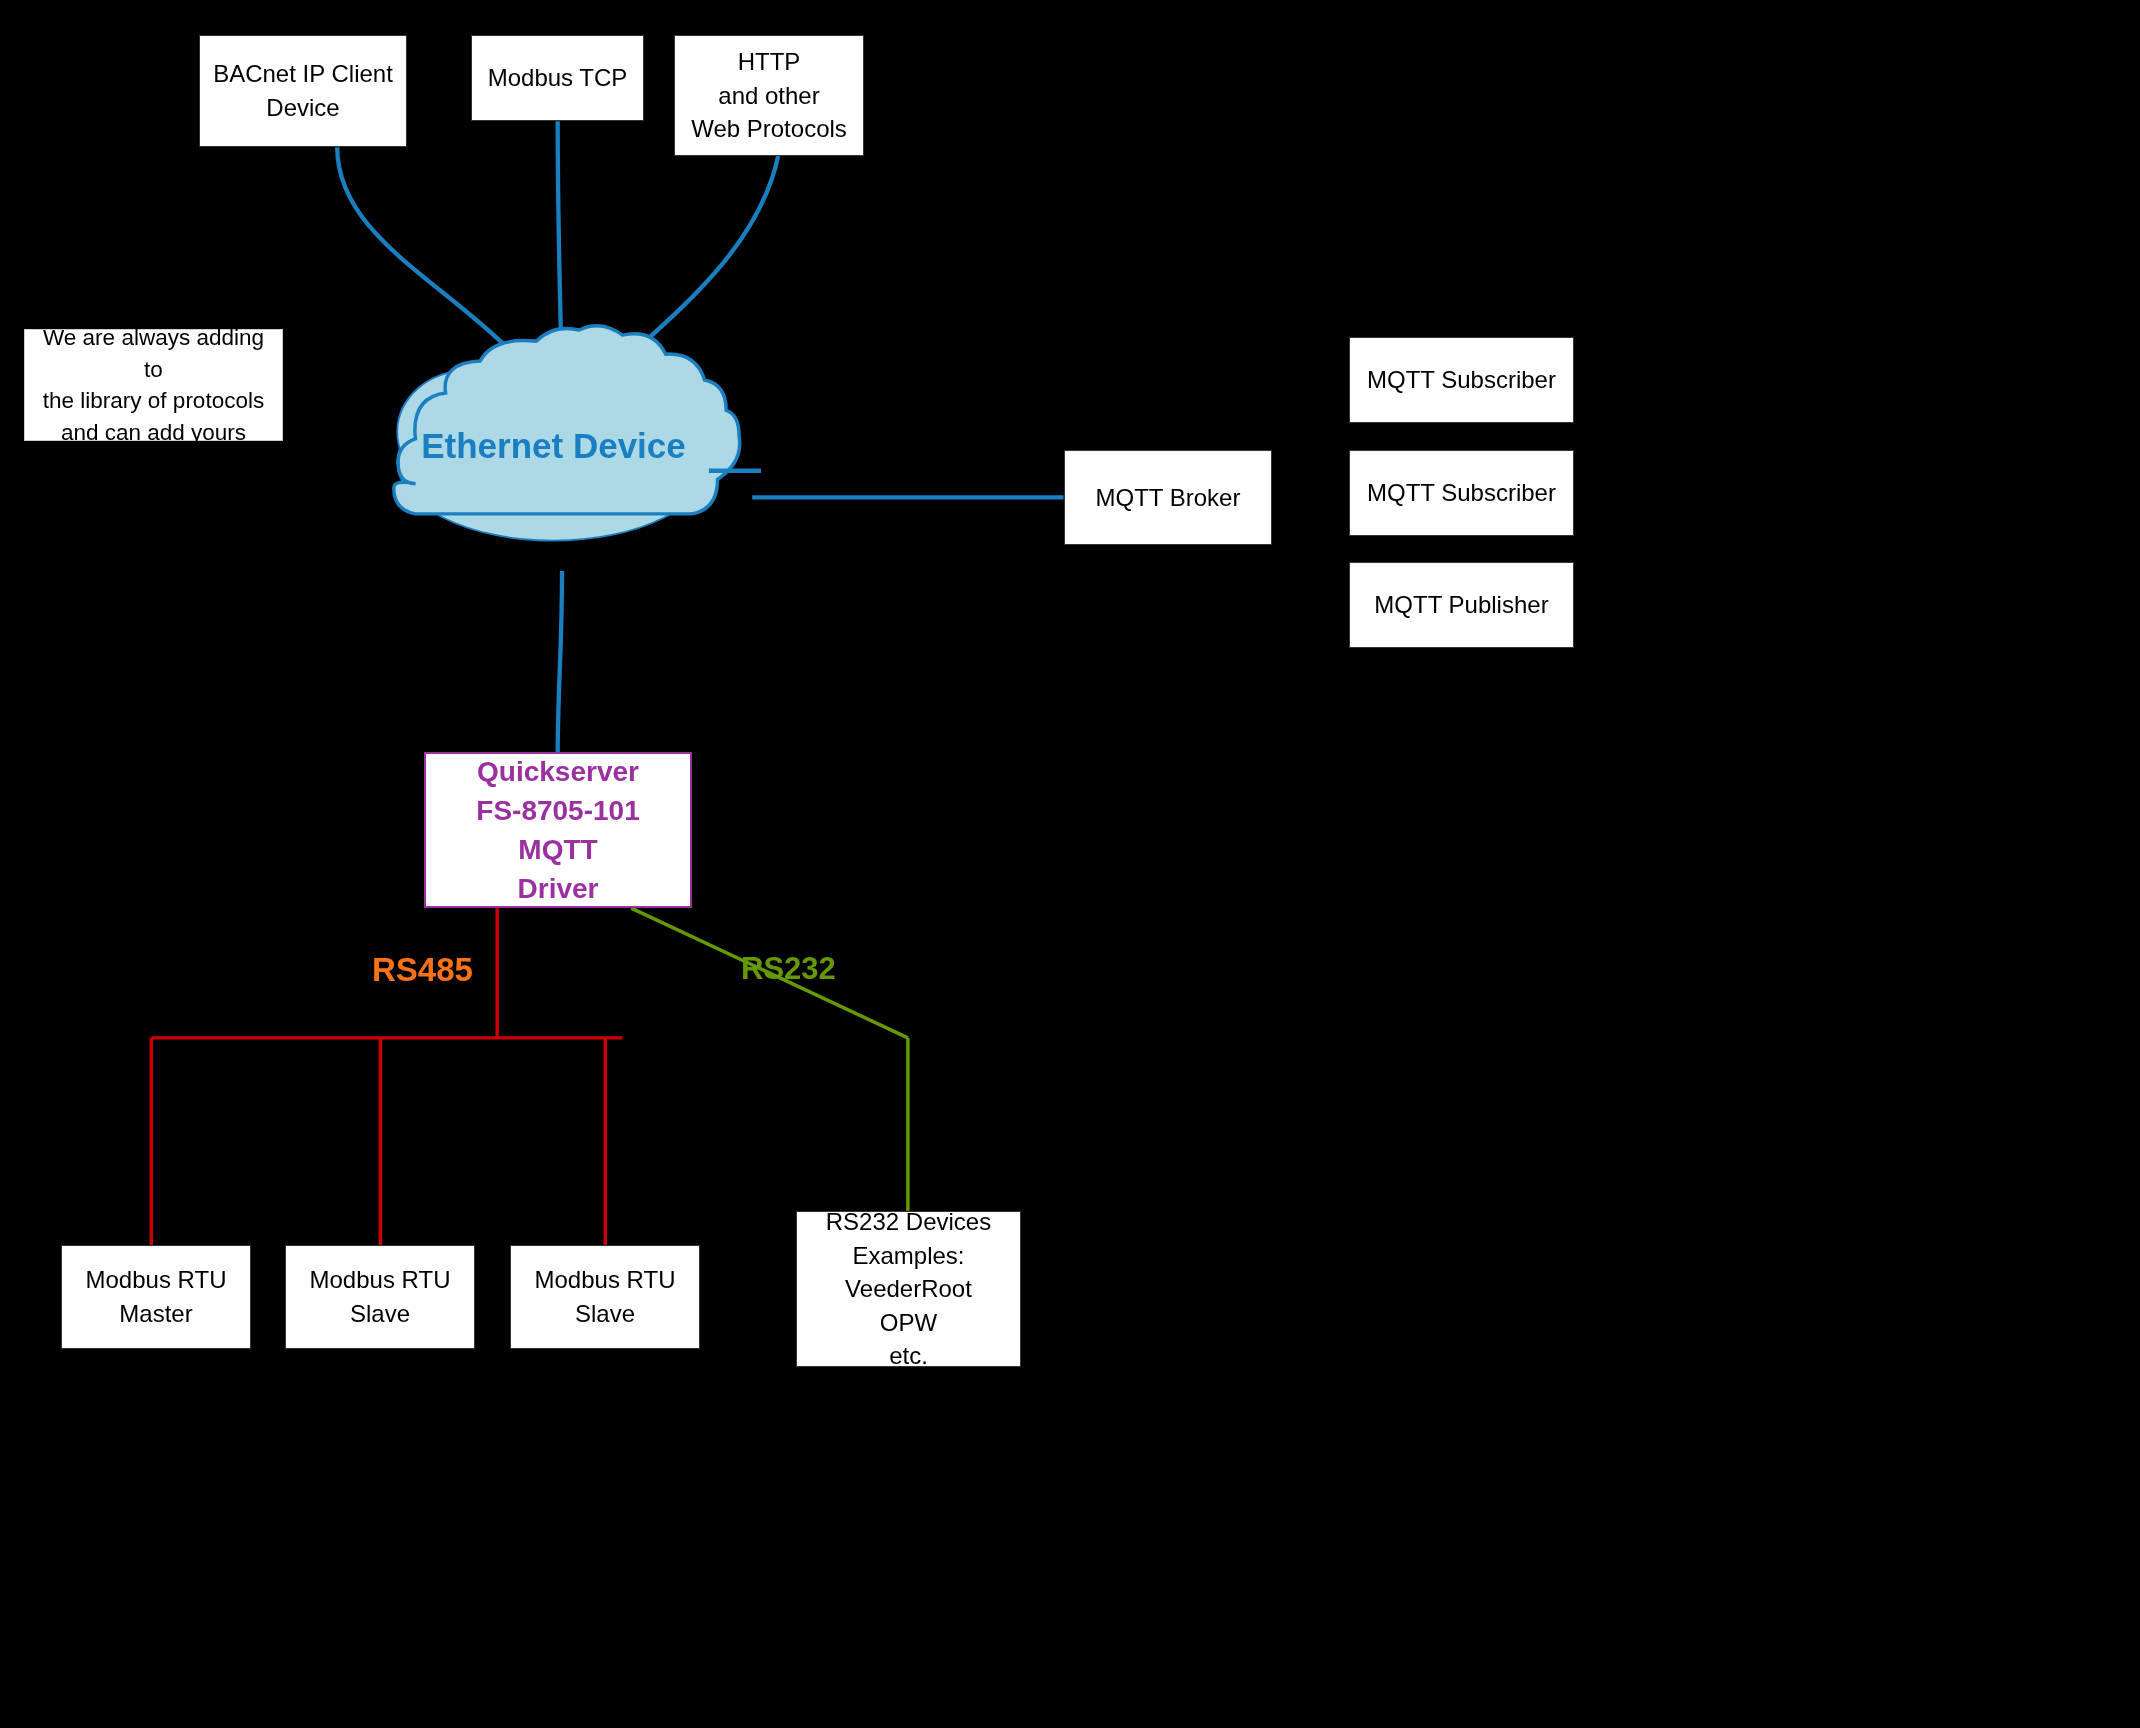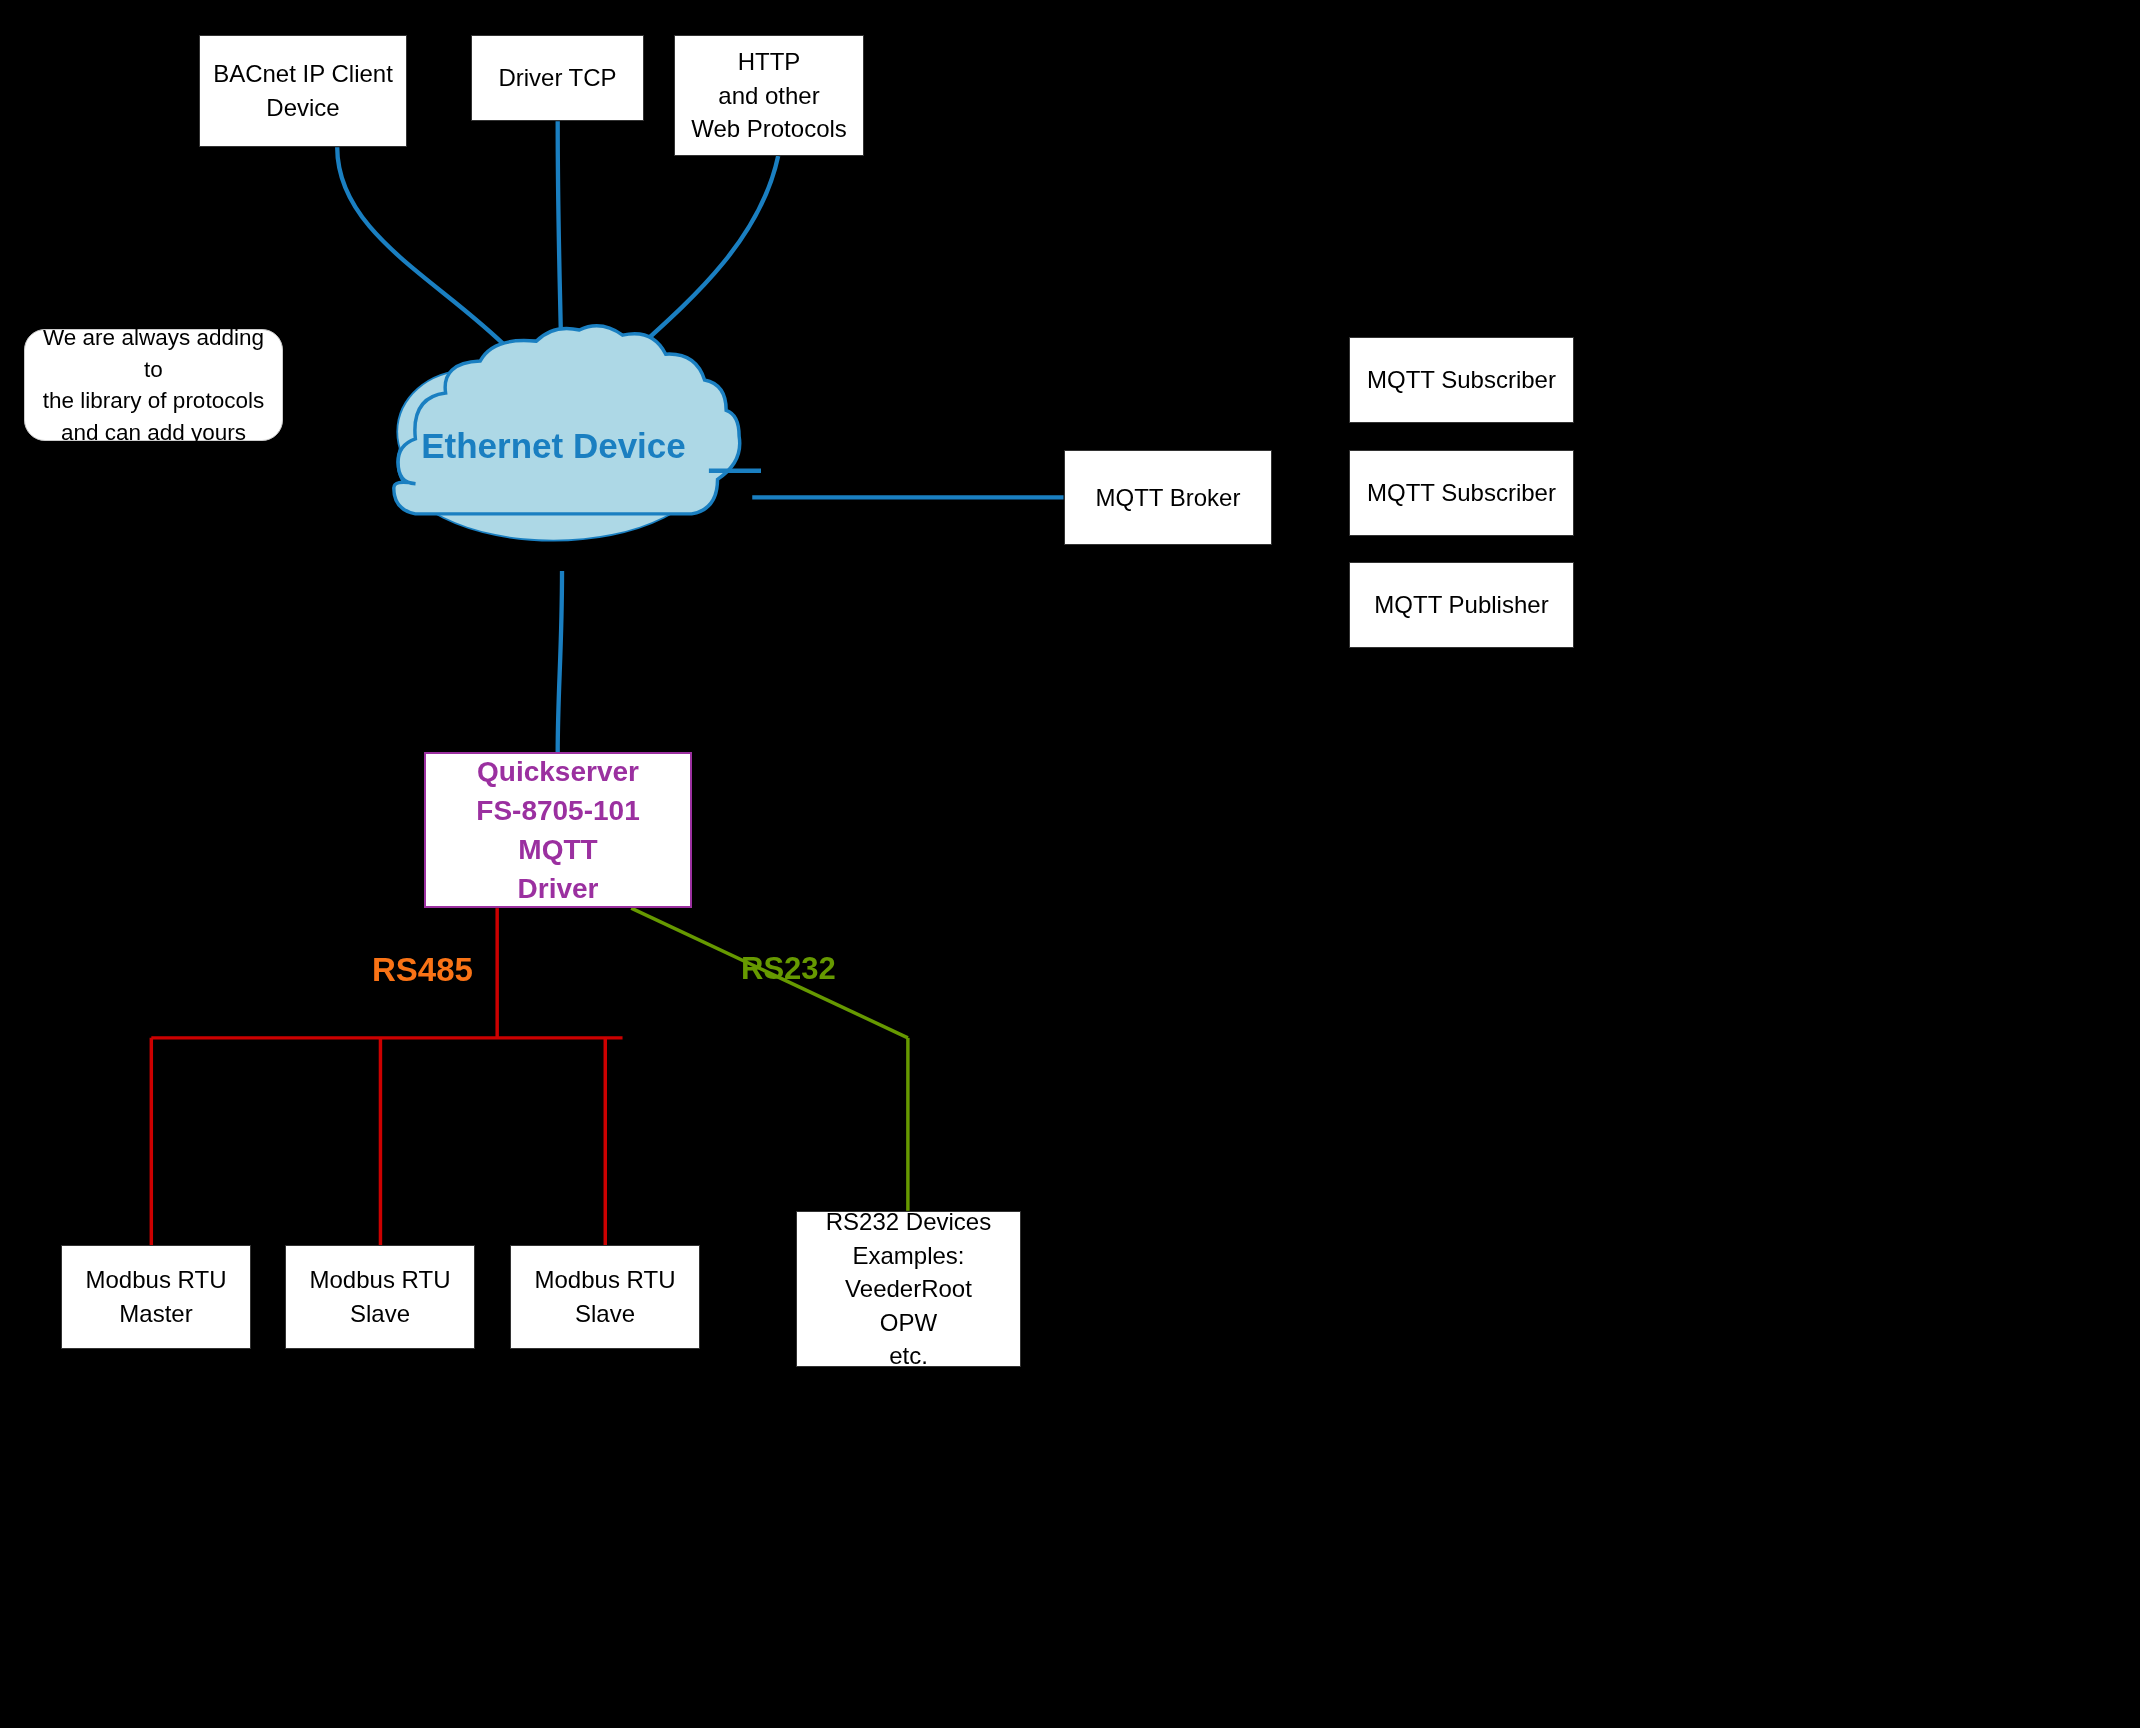--- a/index.html
+++ b/index.html
@@ -136,28 +136,28 @@
   <line x1="730" y1="1050" x2="1050" y2="1200" stroke="#669900" stroke-width="4"></line>
   <line x1="1050" y1="1200" x2="1050" y2="1400" stroke="#669900" stroke-width="4"></line>
 </svg>
 
 <div class="box" style="left:199px; top:35px; width:208px; height:112px;">
   <span>BACnet IP
 Client Device</span>
 </div>
 
 <div class="box" style="left:471px; top:35px; width:173px; height:86px;">
-  <span>Driver TCP</span>
+  <span>Modbus TCP</span>
 </div>
 
 <div class="box" style="left:674px; top:35px; width:190px; height:121px;">
   <span>HTTP<br>and other<br>Web Protocols</span>
 </div>
 
-<div class="box-note" style="left:24px; top:329px; width:259px; height:112px;border-radius:21px;">
+<div class="box-note" style="left:24px; top:329px; width:259px; height:112px;">
   <span>We are always adding to<br>the library of protocols<br>and can add yours</span>
 </div>
 
 <div class="cloud" style="left:346px; top:311px; width:415px; height:259px;">
   <svg viewBox="0 0 480 300" width="415" height="259" xmlns="http://www.w3.org/2000/svg">
 
     <g fill="#add8e6" stroke="#1a7fc1" stroke-width="4">
 
       <ellipse cx="240" cy="175" rx="180" ry="90"></ellipse>
 

